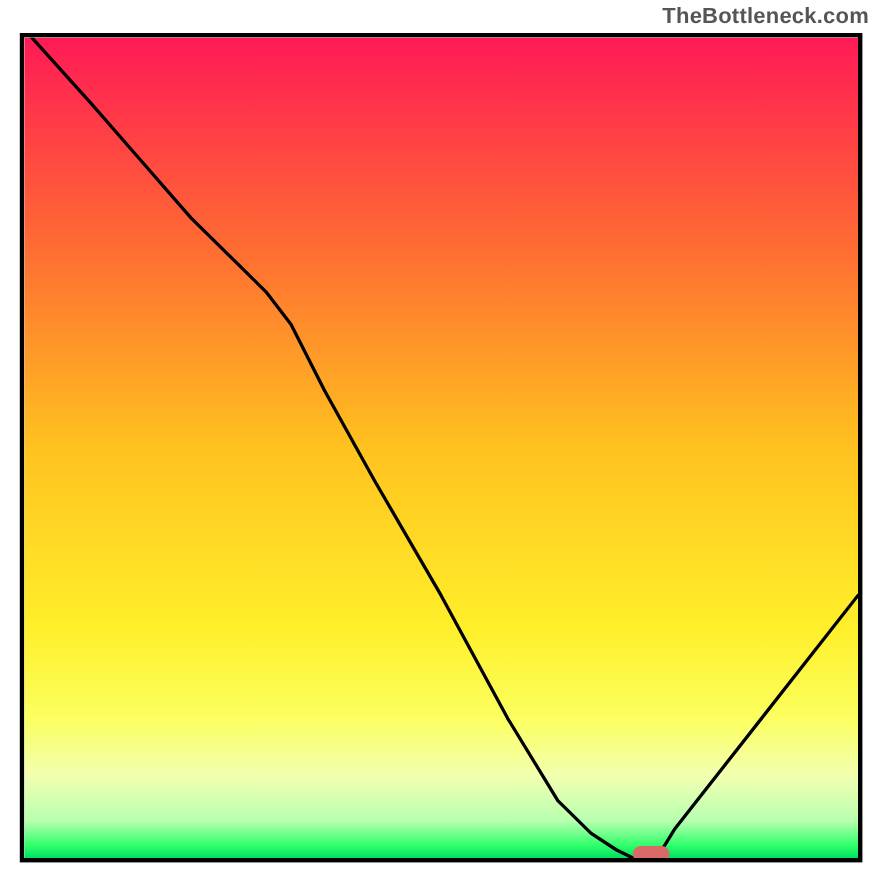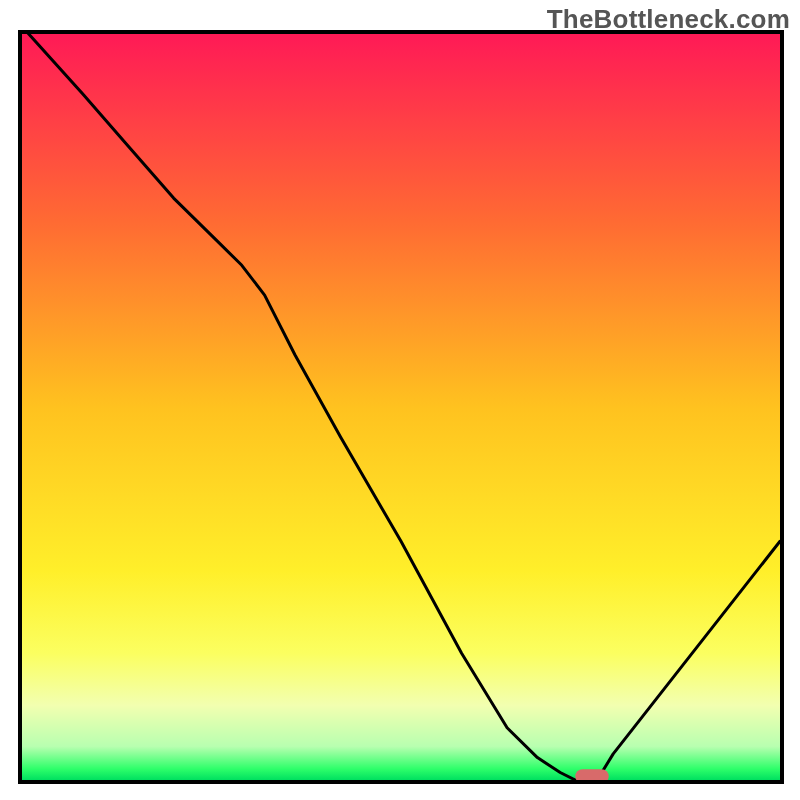--- a/index.html
+++ b/index.html
@@ -12,21 +12,21 @@
   }
   .container {
     position: relative;
     width: 800px;
     height: 800px;
   }
   .watermark {
     position: absolute;
     top: 4px;
     right: 10px;
-    font-size: 26px;
+    font-size: 20px;
     font-weight: 600;
     color: #555;
     letter-spacing: 0.2px;
   }
   .plot-frame {
     position: absolute;
     left: 18px;
     top: 30px;
     width: 766px;
     height: 754px;

